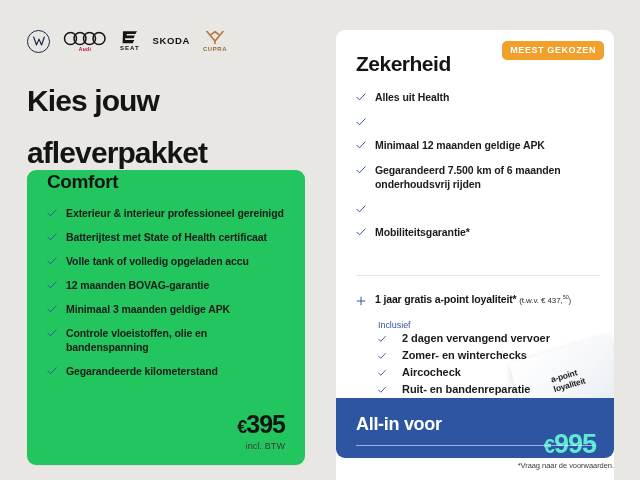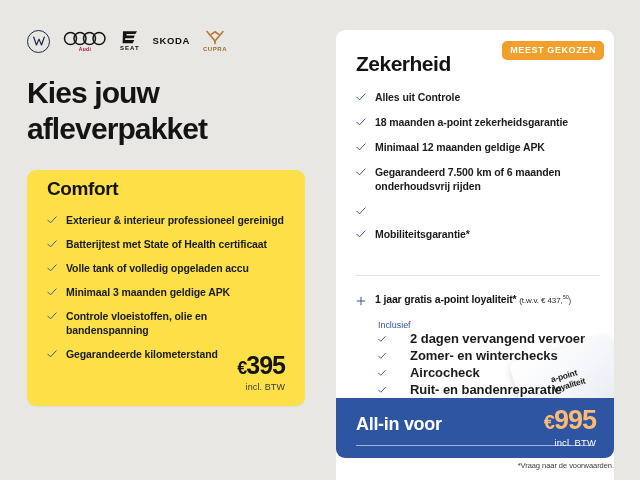--- a/index.html
+++ b/index.html
@@ -95,37 +95,37 @@
     line-height: 7px;
     margin-top: 1px;
   }
 
   .headline {
     position: absolute;
     left: 27px;
     top: 75px;
     width: 290px;
     font-size: 30px;
-    line-height: 36px;
+    line-height: 52px;
     font-weight: 700;
     letter-spacing: -0.9px;
     color: #141414;
     font-family: "Liberation Sans", sans-serif;
   }
 
   .comfort-card {
     position: absolute;
     left: 27px;
     top: 170px;
     width: 278px;
-    height: 236px;
-    background: #fde047;
+    height: 295px;
+    background: #22c55e;
     border-radius: 9px;
     box-sizing: border-box;
-    padding: 8px 20px 0 20px;
+    padding: 1px 20px 0 20px;
     box-shadow: 0 1px 2px rgba(0,0,0,0.04);
   }
   .card-title {
     font-size: 19px;
     font-weight: 700;
     letter-spacing: -0.4px;
     color: #141414;
     margin: 0 0 13px 0;
   }
   .feature-list {
@@ -281,23 +281,23 @@
     left: 42px;
     top: 303px;
     list-style: none;
     margin: 0;
     padding: 0;
     z-index: 3;
   }
   .incl-list li {
     display: flex;
     align-items: flex-start;
-    gap: 24px;
+    gap: 16px;
     margin-bottom: 6px;
-    font-size: 13px;
+    font-size: 11px;
     line-height: 11px;
     color: #1b1b1b;
     font-weight: 600;
     letter-spacing: -0.05px;
   }
   .chk-sm { flex:0 0 auto; width:8px; height:8px; margin-top:1.5px; }
   .chk-sm svg { display:block; }
 
   
   .loy-card {
@@ -356,23 +356,24 @@
   }
   .blue-price {
     position: absolute;
     right: 18px;
     top: 7px;
     text-align: right;
   }
   .blue-price-main {
     font-size: 27px;
     font-weight: 700;
-    color: #fdba74;
+    color: #5eead4;
     letter-spacing: -1px;
     line-height: 30px;
+    margin-top: 24px;
   }
   .blue-price-main .cur { font-size: 20px; }
   .blue-price-sub {
     font-size: 9.5px;
     color: #ffffff;
     letter-spacing: 0.1px;
     margin-top: 0px;
   }
   .blue-rule {
     position: absolute;
@@ -474,20 +475,28 @@
               </svg>
             </span>
           <span>Volle tank of volledig opgeladen accu</span>
         </li>
         <li>
           <span class="chk">
               <svg width="10" height="10" viewBox="0 0 12 12">
                 <path d="M1 6.2 L4.2 9.4 L11 2.2" fill="none" stroke="#3554a5" stroke-width="1.2" stroke-linecap="round" stroke-linejoin="round"></path>
               </svg>
             </span>
+          <span>12 maanden BOVAG-garantie</span>
+        </li>
+        <li>
+          <span class="chk">
+              <svg width="10" height="10" viewBox="0 0 12 12">
+                <path d="M1 6.2 L4.2 9.4 L11 2.2" fill="none" stroke="#3554a5" stroke-width="1.2" stroke-linecap="round" stroke-linejoin="round"></path>
+              </svg>
+            </span>
           <span>Minimaal 3 maanden geldige APK</span>
         </li>
         <li>
           <span class="chk">
               <svg width="10" height="10" viewBox="0 0 12 12">
                 <path d="M1 6.2 L4.2 9.4 L11 2.2" fill="none" stroke="#3554a5" stroke-width="1.2" stroke-linecap="round" stroke-linejoin="round"></path>
               </svg>
             </span>
           <span>Controle vloeistoffen, olie en bandenspanning</span>
         </li>
@@ -513,29 +522,28 @@
     <div class="badge">MEEST GEKOZEN</div>
     <div class="z-title">Zekerheid</div>
 
     <ul class="z-list">
       <li>
         <span class="chk">
             <svg width="10" height="10" viewBox="0 0 12 12">
               <path d="M1 6.2 L4.2 9.4 L11 2.2" fill="none" stroke="#3554a5" stroke-width="1.2" stroke-linecap="round" stroke-linejoin="round"></path>
             </svg>
           </span>
-        <span>Alles uit Controle</span>
+        <span>Alles uit Health</span>
       </li>
       <li>
         <span class="chk">
             <svg width="10" height="10" viewBox="0 0 12 12">
               <path d="M1 6.2 L4.2 9.4 L11 2.2" fill="none" stroke="#3554a5" stroke-width="1.2" stroke-linecap="round" stroke-linejoin="round"></path>
             </svg>
           </span>
-        <span>18 maanden a-point zekerheidsgarantie</span>
       </li>
       <li>
         <span class="chk">
             <svg width="10" height="10" viewBox="0 0 12 12">
               <path d="M1 6.2 L4.2 9.4 L11 2.2" fill="none" stroke="#3554a5" stroke-width="1.2" stroke-linecap="round" stroke-linejoin="round"></path>
             </svg>
           </span>
         <span>Minimaal 12 maanden geldige APK</span>
       </li>
       <li>

